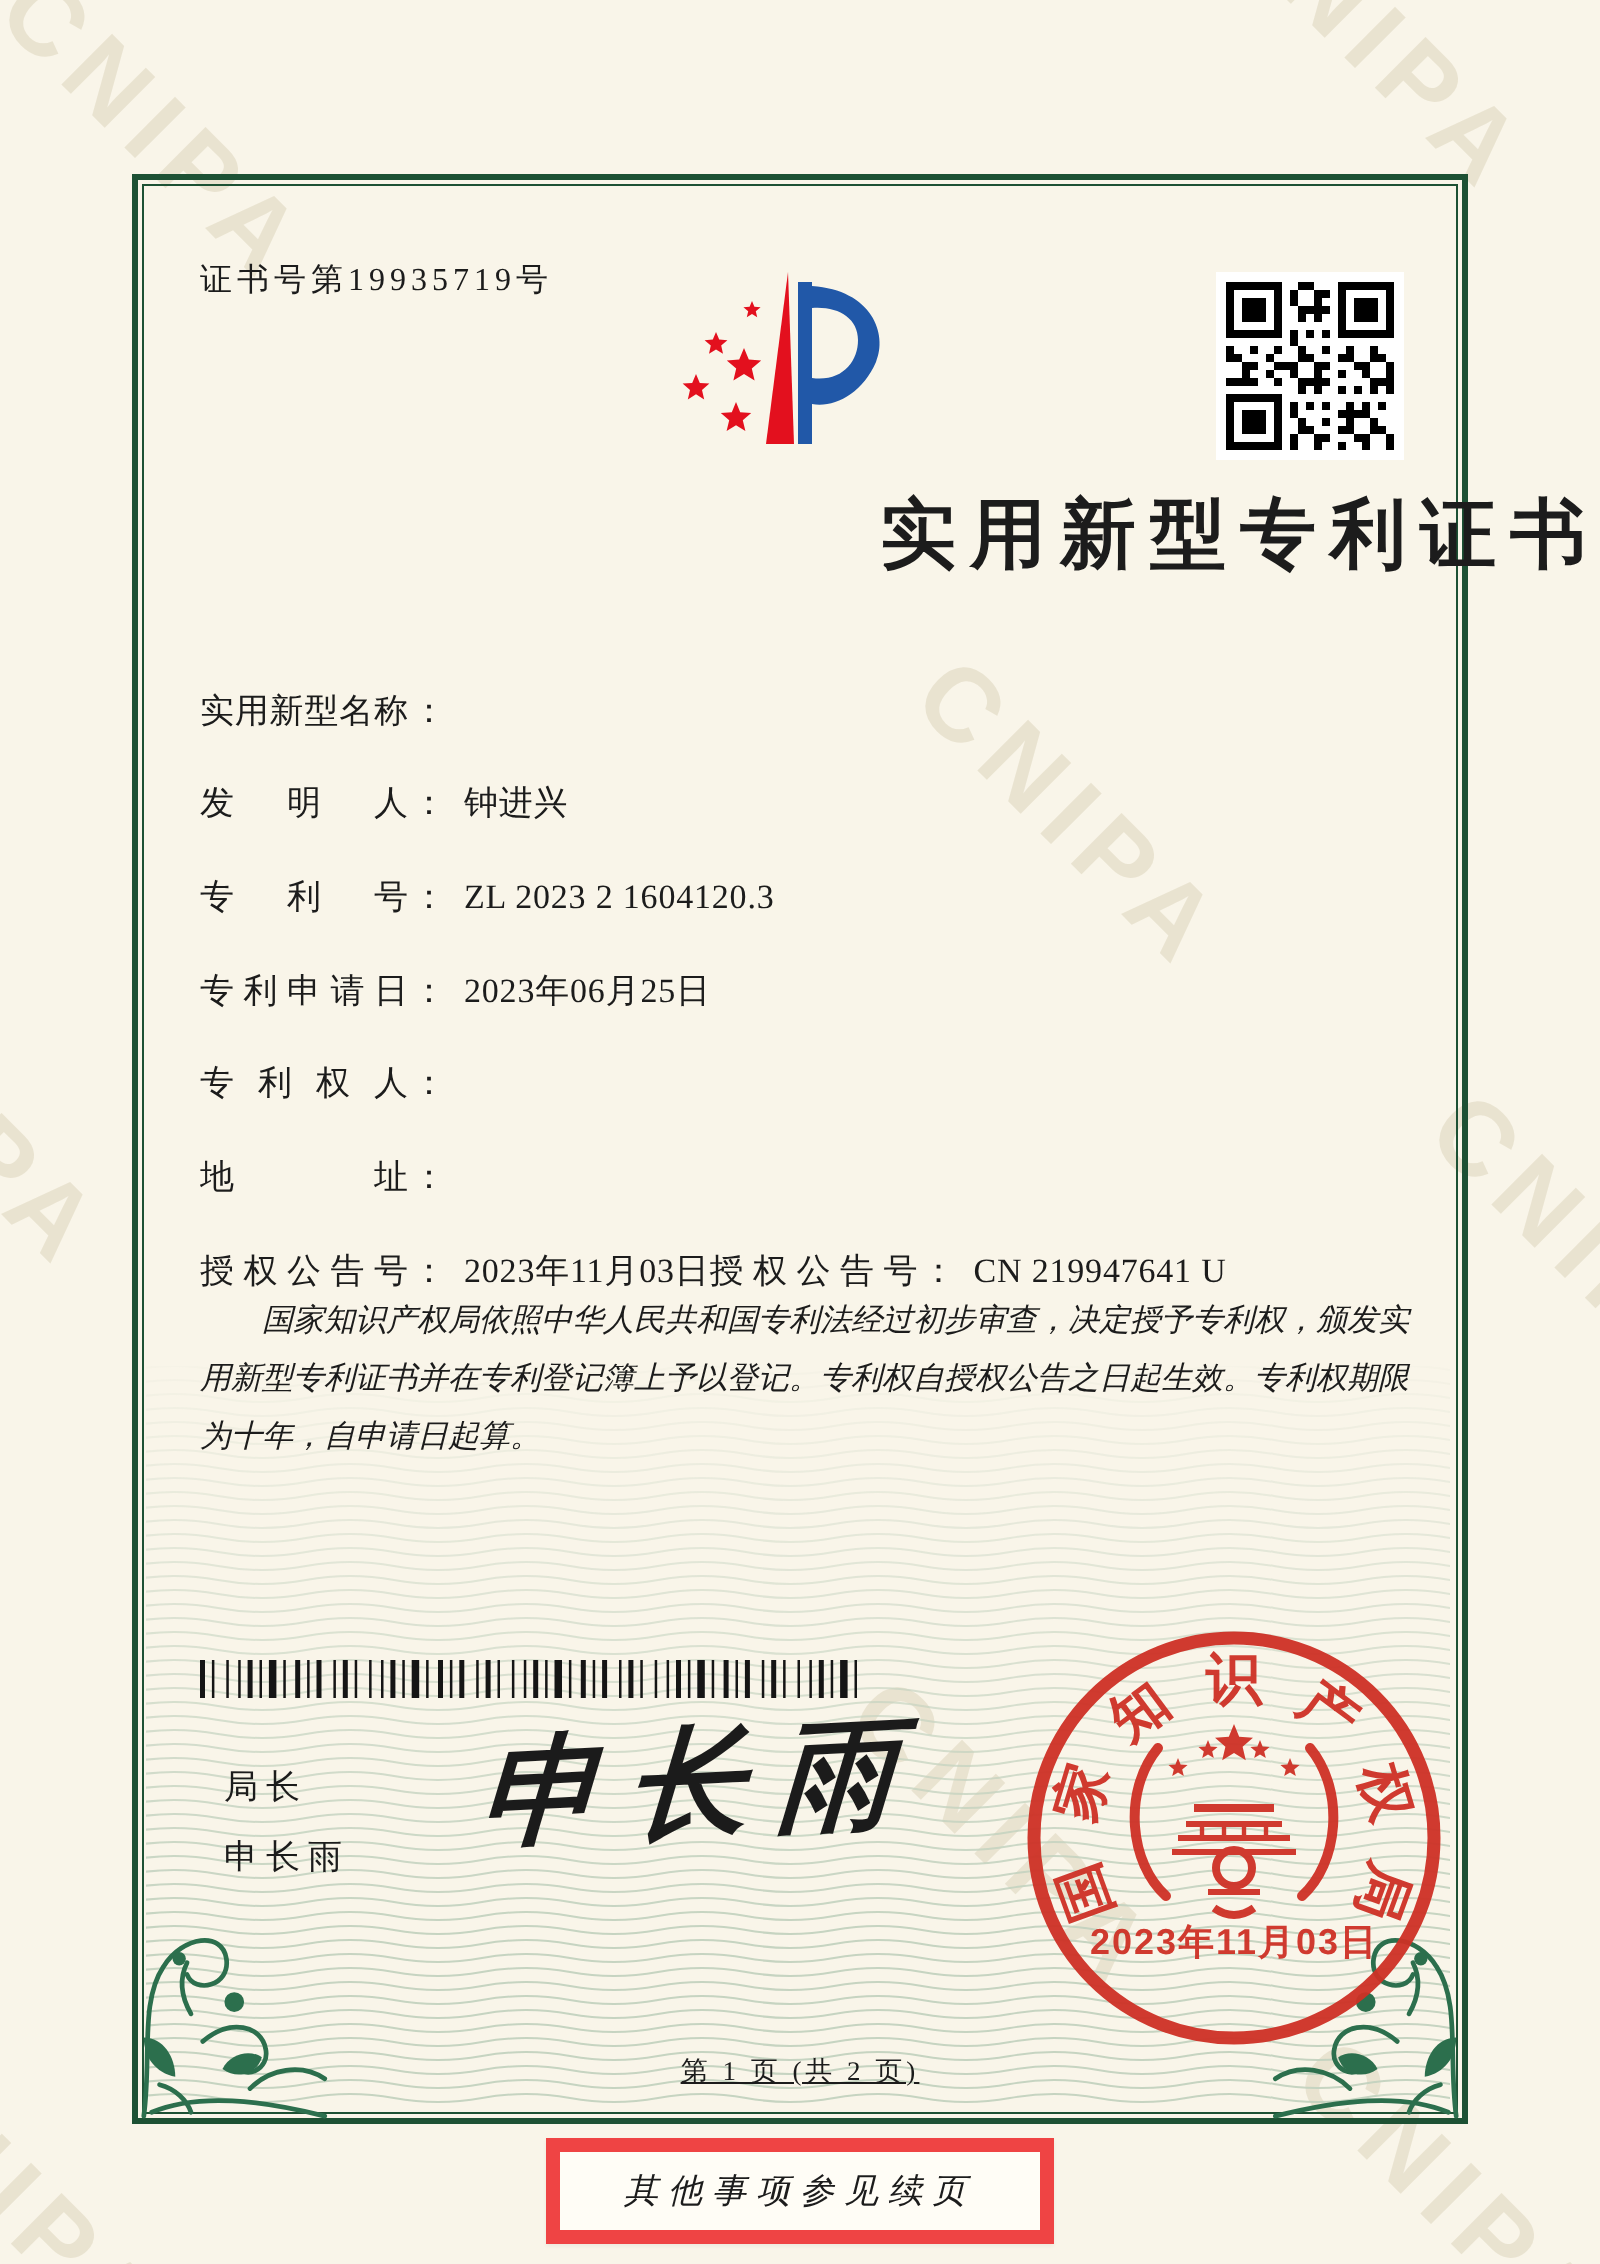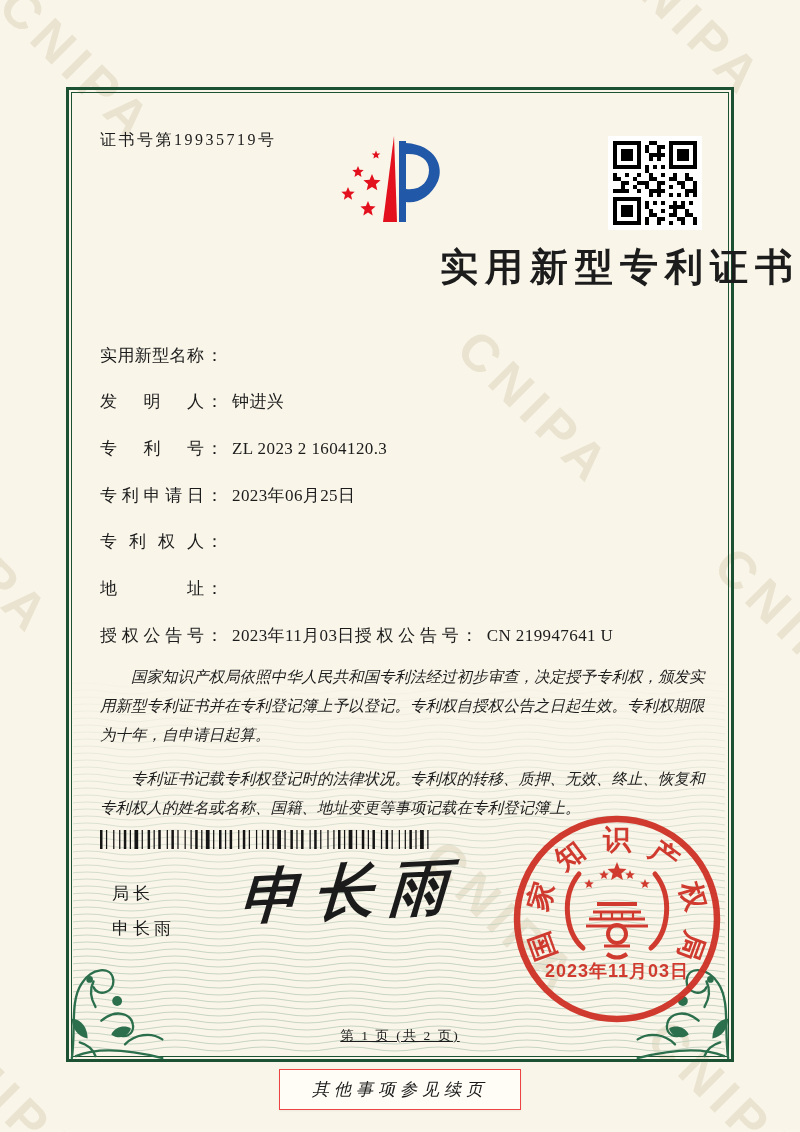--- a/index.html
+++ b/index.html
@@ -36,39 +36,39 @@
   
   .fields{position:absolute;left:100px;top:321px;width:604px;z-index:2;font-size:17px;}
   .frow{height:46.7px;display:flex;align-items:flex-end;line-height:24px;}
   .flabel{display:inline-block;width:104px;text-align:justify;text-align-last:justify;}
   .fcolon{margin:0 9px 0 2px;}
   .fvalue{letter-spacing:.4px;}
   .fpair2{display:flex;}
   
   .body-text{position:absolute;left:100px;top:647px;width:606px;z-index:2;
              font-size:15.5px;line-height:1.86;font-style:italic;}
-  .body-text p{margin:16px 0 5px 0;text-indent:2em;}
+  .body-text p{margin:0 0 5px 0;text-indent:2em;}
   
   .barcode{position:absolute;left:100px;top:830px;z-index:2;}
   .sig-role{position:absolute;left:112px;top:882px;z-index:3;font-family:"Liberation Sans",sans-serif;
             font-size:17px;letter-spacing:4px;}
   .sig-name{position:absolute;left:112px;top:917px;z-index:3;font-family:"Liberation Sans",sans-serif;
             font-size:17px;letter-spacing:4px;}
   .sig-script{position:absolute;left:240px;top:852px;z-index:3;font-size:60px;font-weight:600;
               font-style:italic;letter-spacing:14px;color:#1b1b1b;
               transform:rotate(-3deg) skewX(-6deg);font-family:"DejaVu Serif",serif;}
   .seal{position:absolute;left:504px;top:806px;width:226px;height:226px;z-index:3;opacity:.95;}
   .seal svg{position:absolute;inset:0;}
   .seal-date{position:absolute;left:0;right:0;top:153px;text-align:center;z-index:2;
              font-family:"Liberation Sans",sans-serif;font-size:18px;font-weight:700;
              color:#ce3126;letter-spacing:1px;}
   .pagenum{position:absolute;left:0;right:0;top:1027px;text-align:center;z-index:2;
            font-size:13.5px;letter-spacing:2px;text-decoration:underline;}
   .contbox{position:absolute;left:50%;top:1069px;transform:translateX(-50%);z-index:2;
-           background:#fffdf6;border:1px solid #ef4444;padding:8px 32px;
+           background:#fffdf6;border:7px solid #ef4444;padding:8px 32px;
            font-size:17px;font-style:italic;letter-spacing:5px;box-shadow:0 1px 2px rgba(0,0,0,.05);}
 </style>
 </head>
 <body>
 
 <div class="wm" style="left:30px;top:-25px">CNIPA</div>
 <div class="wm" style="left:640px;top:-70px">CNIPA</div>
 <div class="wm" style="left:488px;top:318px">CNIPA</div>
 <div class="wm" style="left:-72px;top:468px">CNIPA</div>
 <div class="wm" style="left:745px;top:535px">CNIPA</div>
@@ -333,21 +333,20 @@
     <span class="fpair2">
       <span class="flabel">授权公告号</span>
         <span class="fcolon">：</span>
         <span class="fvalue">CN 219947641 U</span>
     </span>
   </div>
 </div>
 
 <div class="body-text">
   <p>国家知识产权局依照中华人民共和国专利法经过初步审查，决定授予专利权，颁发实用新型专利证书并在专利登记簿上予以登记。专利权自授权公告之日起生效。专利权期限为十年，自申请日起算。</p>
-  <p>专利证书记载专利权登记时的法律状况。专利权的转移、质押、无效、终止、恢复和专利权人的姓名或名称、国籍、地址变更等事项记载在专利登记簿上。</p>
 </div>
 
 <svg class="barcode" id="barcode-svg" width="336" height="19" viewBox="0 0 336 19">
     <rect x="0.00" y="0" width="2.50" height="19" fill="#151515"></rect>
     <rect x="5.95" y="0" width="1.25" height="19" fill="#151515"></rect>
     <rect x="13.15" y="0" width="1.25" height="19" fill="#151515"></rect>
     <rect x="19.10" y="0" width="1.25" height="19" fill="#151515"></rect>
     <rect x="23.80" y="0" width="2.50" height="19" fill="#151515"></rect>
     <rect x="29.75" y="0" width="1.25" height="19" fill="#151515"></rect>
     <rect x="34.45" y="0" width="3.75" height="19" fill="#151515"></rect>

